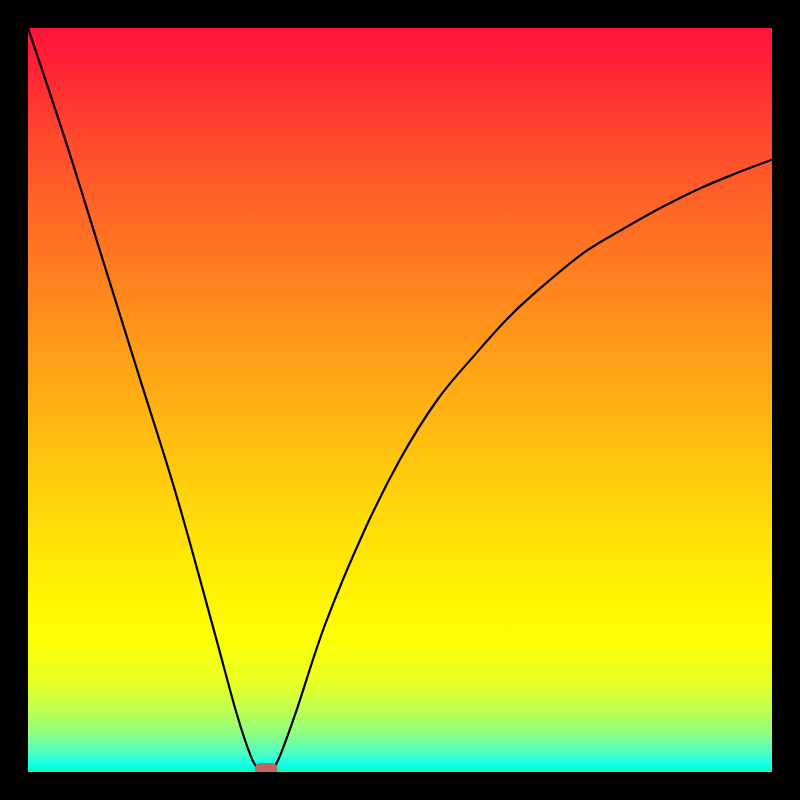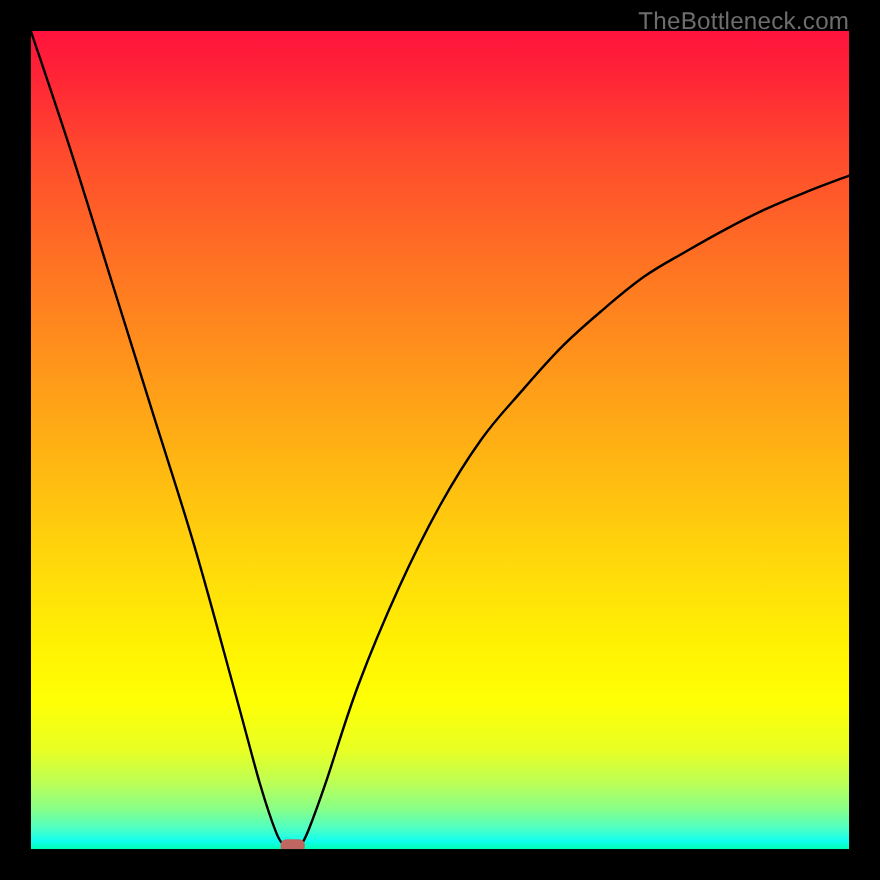--- a/index.html
+++ b/index.html
@@ -64,14 +64,13 @@
 <body>
 
 <div class="outer">
   <div class="plot-area">
     <div class="gradient"></div>
     <svg class="curve-svg" viewBox="0 0 744 744" preserveAspectRatio="none">
       <path id="curve-path" fill="none" stroke="#000" stroke-width="2.2" stroke-linejoin="round" stroke-linecap="round" d="M 0,0 C 6.696000000000001,20.088000000000005 23.808,70.08480000000003 37.2,111.60000000000002 C 50.592000000000006,153.11520000000002 61.00800000000001,187.7856 74.4,230.64 C 87.792,273.4944 98.208,306.8256 111.6,349.68 C 124.99199999999999,392.5344 135.40800000000002,423.1872 148.8,468.72 C 162.192,514.2528 175.2864,563.8032 186,602.64 C 196.7136,641.4768 201.62400000000002,661.7136 208.32000000000002,684.48 C 215.01600000000002,707.2464 219.1824,719.076 223.2,729.12 C 227.21759999999998,739.164 227.96159999999998,737.6016 230.64,740.28 C 233.3184,742.9584 235.4016,744 238.08,744 C 240.75840000000002,744 242.8416,743.6279999999999 245.52,740.28 C 248.19840000000002,736.932 248.94240000000002,735.444 252.96,725.4 C 256.9776,715.356 259.8048,707.916 267.84,684.48 C 275.87519999999995,661.044 285.54720000000003,627.3408000000001 297.6,595.2 C 309.6528,563.0592 321.408,535.3824 334.8,505.91999999999996 C 348.192,476.45759999999996 358.608,455.6256 372,431.52000000000004 C 385.392,407.41440000000006 395.80800000000005,390.7488 409.20000000000005,372 C 422.59200000000004,353.2512 433.008,342.76079999999996 446.4,327.35999999999996 C 459.792,311.95919999999995 470.208,299.832 483.6,286.44 C 496.992,273.048 507.40799999999996,264.34319999999997 520.8,252.95999999999998 C 534.192,241.5768 544.608,232.57440000000005 558,223.20000000000005 C 571.392,213.82560000000004 581.808,208.64736 595.2,200.88 C 608.5920000000001,193.11264 619.008,187.14576 632.4,180.048 C 645.7919999999999,172.95024 656.2080000000001,167.6083200000001 669.6,161.4480000000001 C 682.992,155.28768000000008 693.4079999999999,151.18079999999998 706.8,145.82399999999996 C 720.192,140.46719999999993 737.304,134.23247999999998 744,131.688"></path>
       <rect id="marker-rect" rx="5" ry="5" x="227.08" y="735.024" width="22" height="12" fill="#bf6661"></rect>
     </svg>
   </div>
-  <div class="watermark">TheBottleneck.com</div>
 </div>
 
 </body></html>

